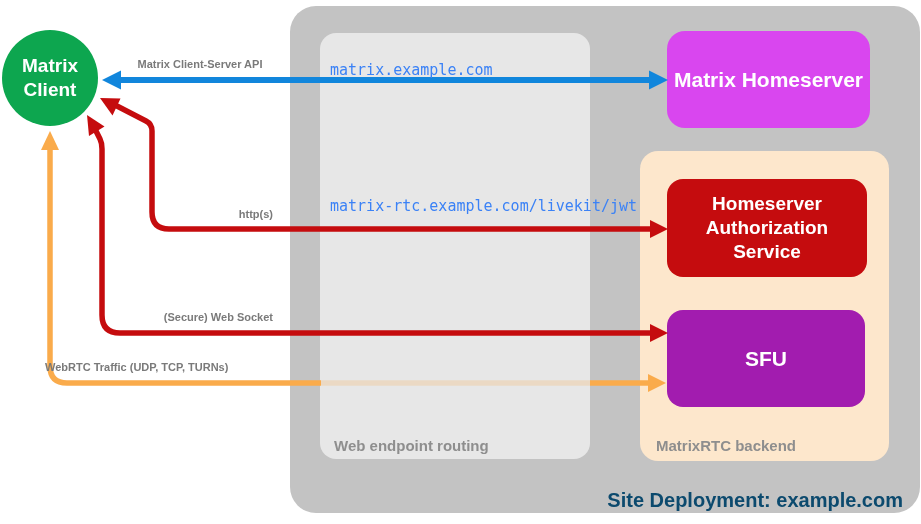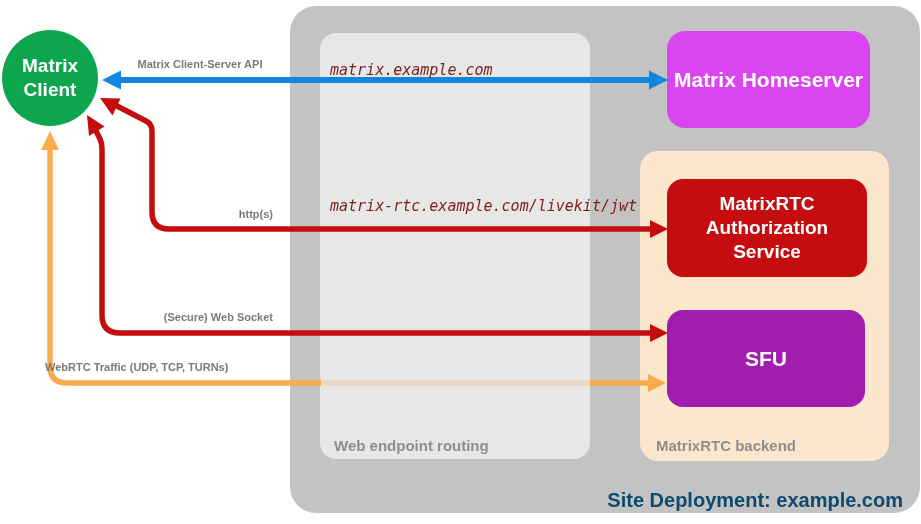--- a/index.html
+++ b/index.html
@@ -17,21 +17,21 @@
         color:#fff;font-weight:bold;text-align:center;z-index:4;}
   .homeserver{left:667px;top:31px;width:203px;height:97px;background:#d946ef;border-radius:18px;font-size:21px;}
   .auth{left:667px;top:179px;width:200px;height:98px;background:#C50C0E;border-radius:16px;font-size:19px;line-height:24px;}
   .sfu{left:667px;top:310px;width:198px;height:97px;background:#a21caf;border-radius:16px;font-size:21px;}
   .client-circle{left:2px;top:30px;width:96px;height:96px;background:#0DA64F;border-radius:50%;
         font-size:19px;line-height:24px;}
   
   .arrows{left:0;top:0;width:921px;height:524px;z-index:5;pointer-events:none;}
   
   .arrow-label{font-size:11px;font-weight:bold;color:#7A7A7A;z-index:6;white-space:nowrap;}
-  .mono{font-family:"DejaVu Sans Mono","Liberation Mono",monospace;font-size:15px;color:#7f1d1d;z-index:6;white-space:nowrap;font-style:italic;}
+  .mono{font-family:"DejaVu Sans Mono","Liberation Mono",monospace;font-size:15px;color:#3b82f6;z-index:6;white-space:nowrap;}
   .container-label{font-size:15px;font-weight:bold;color:#8E8E8E;z-index:6;white-space:nowrap;}
   .site-label{font-size:20px;font-weight:bold;color:#0c4a6e;z-index:6;text-align:right;white-space:nowrap;}
 </style>
 </head>
 <body>
 
 <div class="stage">
 
   <div class="abs site-container"></div>
   <div class="abs routing-box"></div>
@@ -69,21 +69,21 @@
   <div class="abs node client-circle">
     <span>Matrix</span>
     <span>Client</span>
   </div>
 
   <div class="abs node homeserver">
     <span>Matrix Homeserver</span>
   </div>
 
   <div class="abs node auth">
-    <span>MatrixRTC</span>
+    <span>Homeserver</span>
     <span>Authorization</span>
     <span>Service</span>
   </div>
 
   <div class="abs node sfu">
     <span>SFU</span>
   </div>
 
   <div class="abs arrow-label" style="left:120px;top:58px;width:160px;text-align:center;">Matrix Client-Server API</div>
   <div class="abs arrow-label" style="left:153px;top:208px;width:120px;text-align:right;">http(s)</div>

